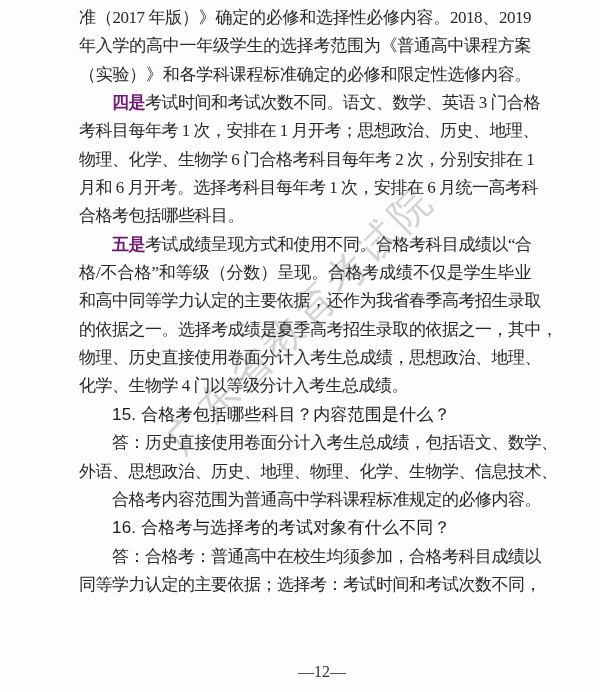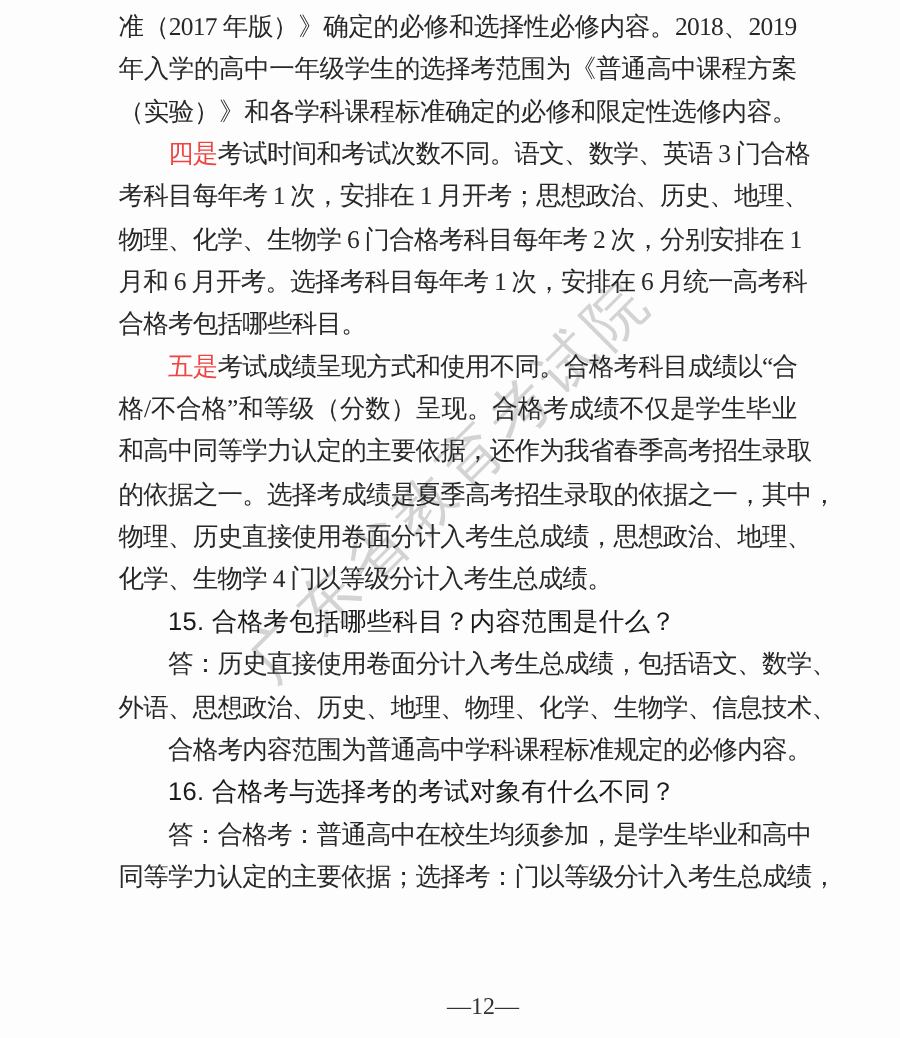--- a/index.html
+++ b/index.html
@@ -46,22 +46,22 @@
     text-align: justify;
     white-space: nowrap;
   }
   .line.j {
     text-align-last: justify;
   }
   .line.indent {
     text-indent: 33px;
   }
   .line .lead {
-    font-weight: normal;
-    color: #ef4444;
+    font-weight: bold;
+    color: #701a75;
   }
   .line.heading {
     font-weight: normal;
     font-family: "Liberation Sans", sans-serif;
     letter-spacing: 0.2px;
     color: #1a1a1a;
   }
   .page-number {
     position: absolute;
     left: 0;
@@ -94,19 +94,19 @@
     <div class="line j">格/不合格”和等级（分数）呈现。合格考成绩不仅是学生毕业</div>
     <div class="line j">和高中同等学力认定的主要依据，还作为我省春季高考招生录取</div>
     <div class="line j">的依据之一。选择考成绩是夏季高考招生录取的依据之一，其中，</div>
     <div class="line j">物理、历史直接使用卷面分计入考生总成绩，思想政治、地理、</div>
     <div class="line">化学、生物学 4 门以等级分计入考生总成绩。</div>
     <div class="line heading indent">15. 合格考包括哪些科目？内容范围是什么？</div>
     <div class="line j indent">答：历史直接使用卷面分计入考生总成绩，包括语文、数学、</div>
     <div class="line j">外语、思想政治、历史、地理、物理、化学、生物学、信息技术、</div>
     <div class="line j indent">合格考内容范围为普通高中学科课程标准规定的必修内容。</div>
     <div class="line heading indent">16. 合格考与选择考的考试对象有什么不同？</div>
-    <div class="line j indent">答：合格考：普通高中在校生均须参加，是学生毕业和高中</div>
-    <div class="line j">同等学力认定的主要依据；选择考：门以等级分计入考生总成绩，</div>
+    <div class="line j indent">答：合格考：普通高中在校生均须参加，合格考科目成绩以</div>
+    <div class="line j">同等学力认定的主要依据；选择考：考试时间和考试次数不同，</div>
   </div>
 
   <div class="page-number">—12—</div>
 
 </div>
 
 </body></html>

